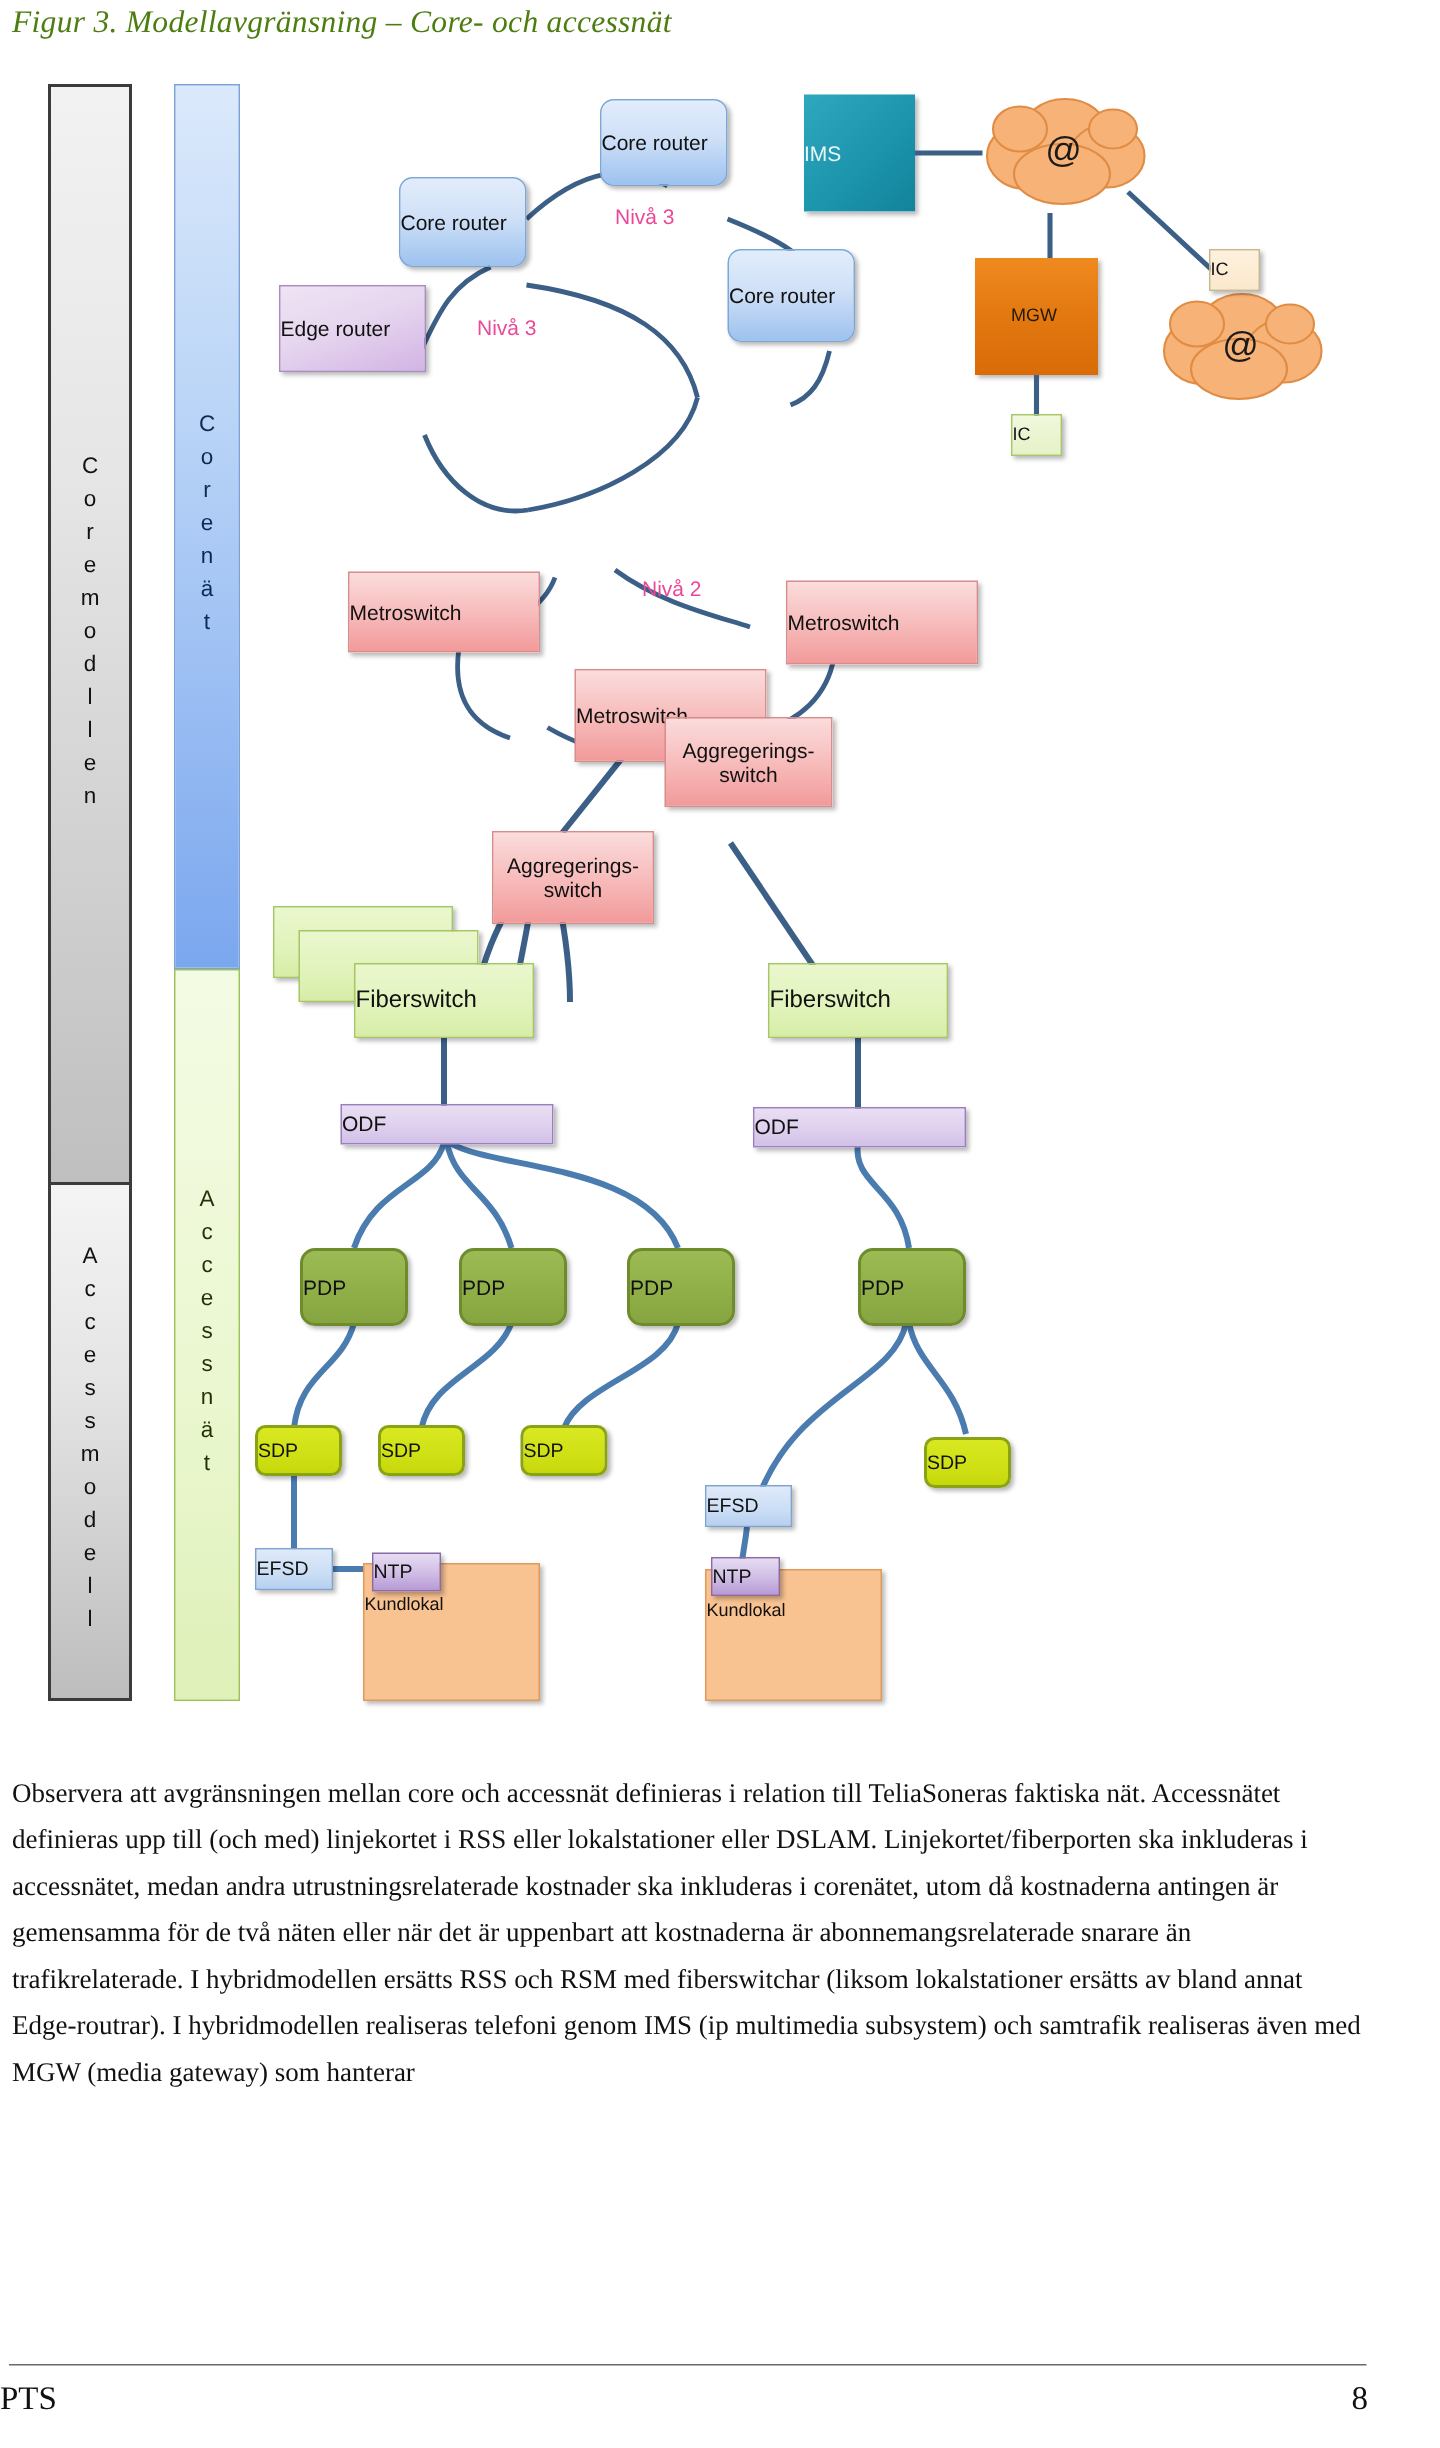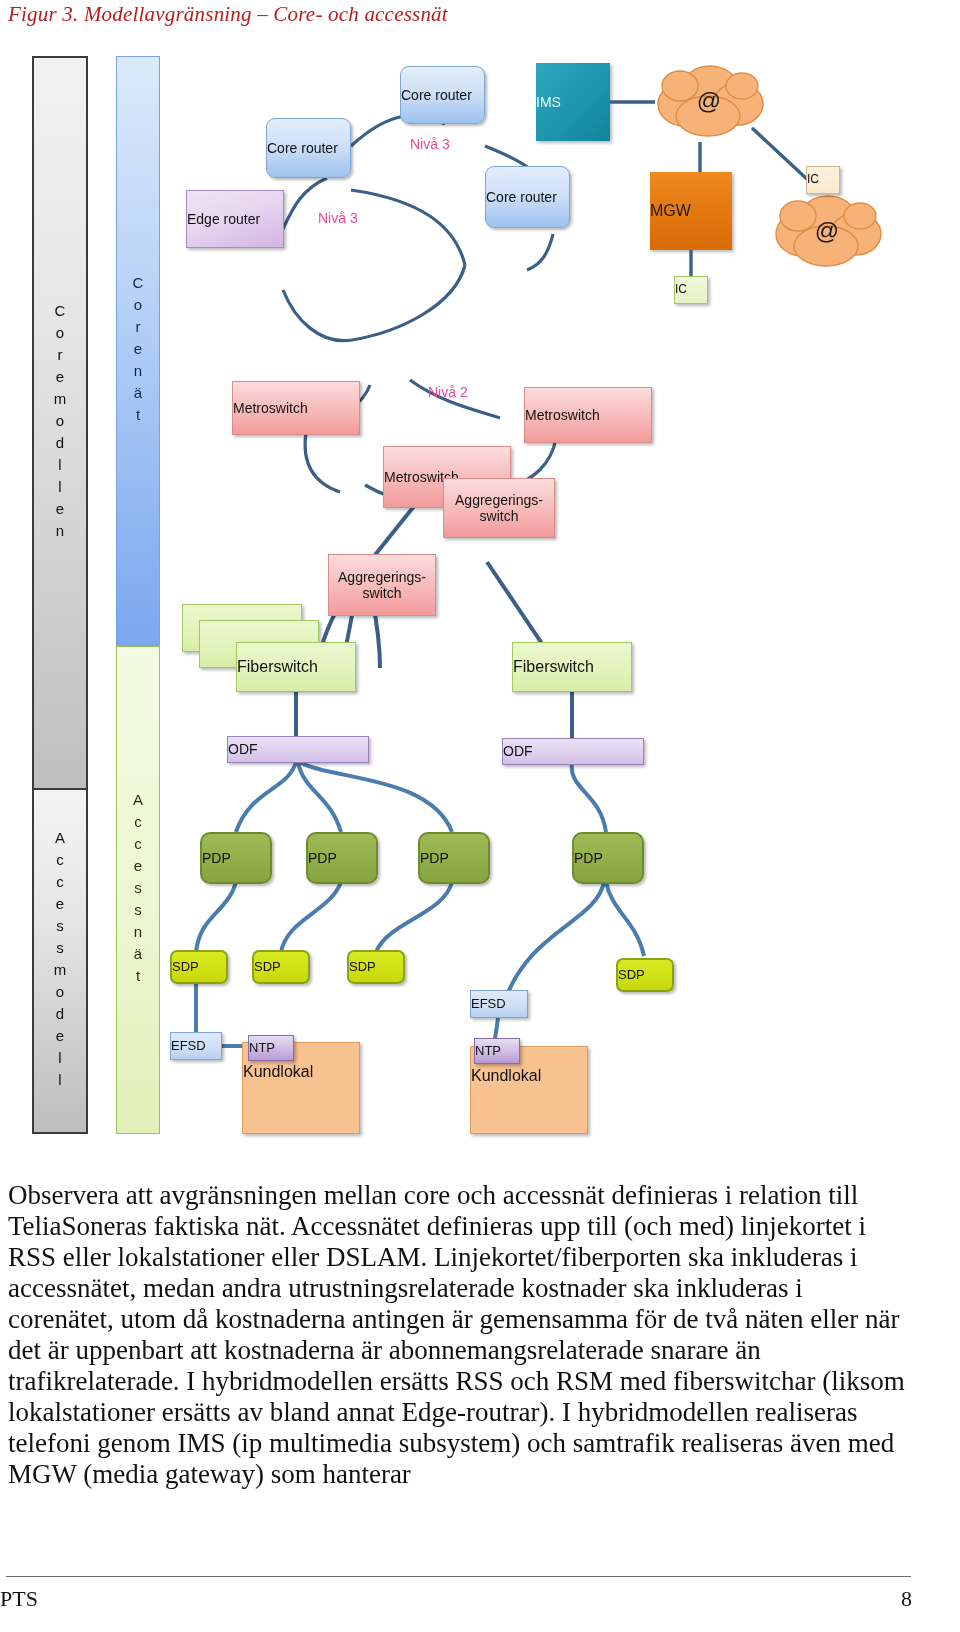--- a/index.html
+++ b/index.html
@@ -8,21 +8,21 @@
     width:960px; height:1632px; position:relative;
     background:#ffffff;
     font-family:"Liberation Sans", sans-serif;
     overflow:hidden;
   }
 
   
   .fig-title{
     position:absolute; left:8px; top:2px;
     font-family:"Liberation Serif", serif;
-    font-style:italic; font-size:21px; color:#b91c1c;
+    font-style:italic; font-size:21px; color:#4d7c0f;
     letter-spacing:.2px; white-space:nowrap;
   }
 
   
   #diagram{
     position:absolute; left:0; top:50px; width:960px; height:1090px;
   }
   #wires{ position:absolute; left:0; top:0; width:960px; height:1090px; }
 
   
@@ -85,21 +85,21 @@
     font-size:14px;
   }
   
   .n-ims{
     background:linear-gradient(135deg,#2fa8bf 0%,#1b93ab 60%,#12839a 100%);
     border:none; color:#eaf7fa; font-size:14px;
   }
   
   .n-mgw{
     background:linear-gradient(180deg,#ef8a1f 0%,#e2760f 55%,#d96c08 100%);
-    border:none; color:#231a08; font-size:16px;
+    border:none; color:#231a08; font-size:12px;padding-left:24px;
   }
   
   .n-metro{
     background:linear-gradient(180deg,#fbdcdc 0%,#f7b9b9 55%,#f29a9a 100%);
     border:1px solid #d98c8c; font-size:14px;
   }
   
   .n-fiber{
     background:linear-gradient(180deg,#eaf7cd 0%,#e1f3bb 60%,#d7eda6 100%);
     border:1px solid #a6c862; font-size:16px;
@@ -125,21 +125,21 @@
     border:1px solid #7ea4cf; font-size:13px;
   }
   
   .n-ntp{
     background:linear-gradient(180deg,#e6dcf2 0%,#cfbce4 55%,#b79ad6 100%);
     border:1px solid #8a6aa8; font-size:13px;
   }
   
   .n-kund{
     background:#f8c291;
-    border:1px solid #e09a5c; font-size:16px;
+    border:1px solid #e09a5c; font-size:12px;
     align-items:flex-start; padding-top:20px;
   }
   
   .n-ic{
     background:linear-gradient(180deg,#fdf1de 0%,#fbe8cc 100%);
     border:1px solid #c9b78d; font-size:12px; z-index:9;
   }
   .n-ic-green{
     background:linear-gradient(180deg,#f0f8dd 0%,#e5f2c6 100%);
     border:1px solid #a8c66a; font-size:12px; z-index:9;
@@ -158,21 +158,21 @@
   
   .dlabel{
     position:absolute; font-size:14px; color:#ec4899; z-index:6;
     white-space:nowrap;
   }
 
   
   .body-text{
     position:absolute; left:8px; top:1180px; width:900px;
     font-family:"Liberation Serif", serif;
-    font-size:27px; line-height:31px; color:#111; text-align:left;
+    font-size:18px; line-height:31px; color:#111; text-align:left;
   }
 
   
   .footer-rule{
     position:absolute; left:6px; top:1576px; width:905px;
     border-top:1.5px solid #6b6b6b;
   }
   .footer-left{
     position:absolute; left:0; top:1586px;
     font-family:"Liberation Serif", serif; font-size:22px; color:#111;

